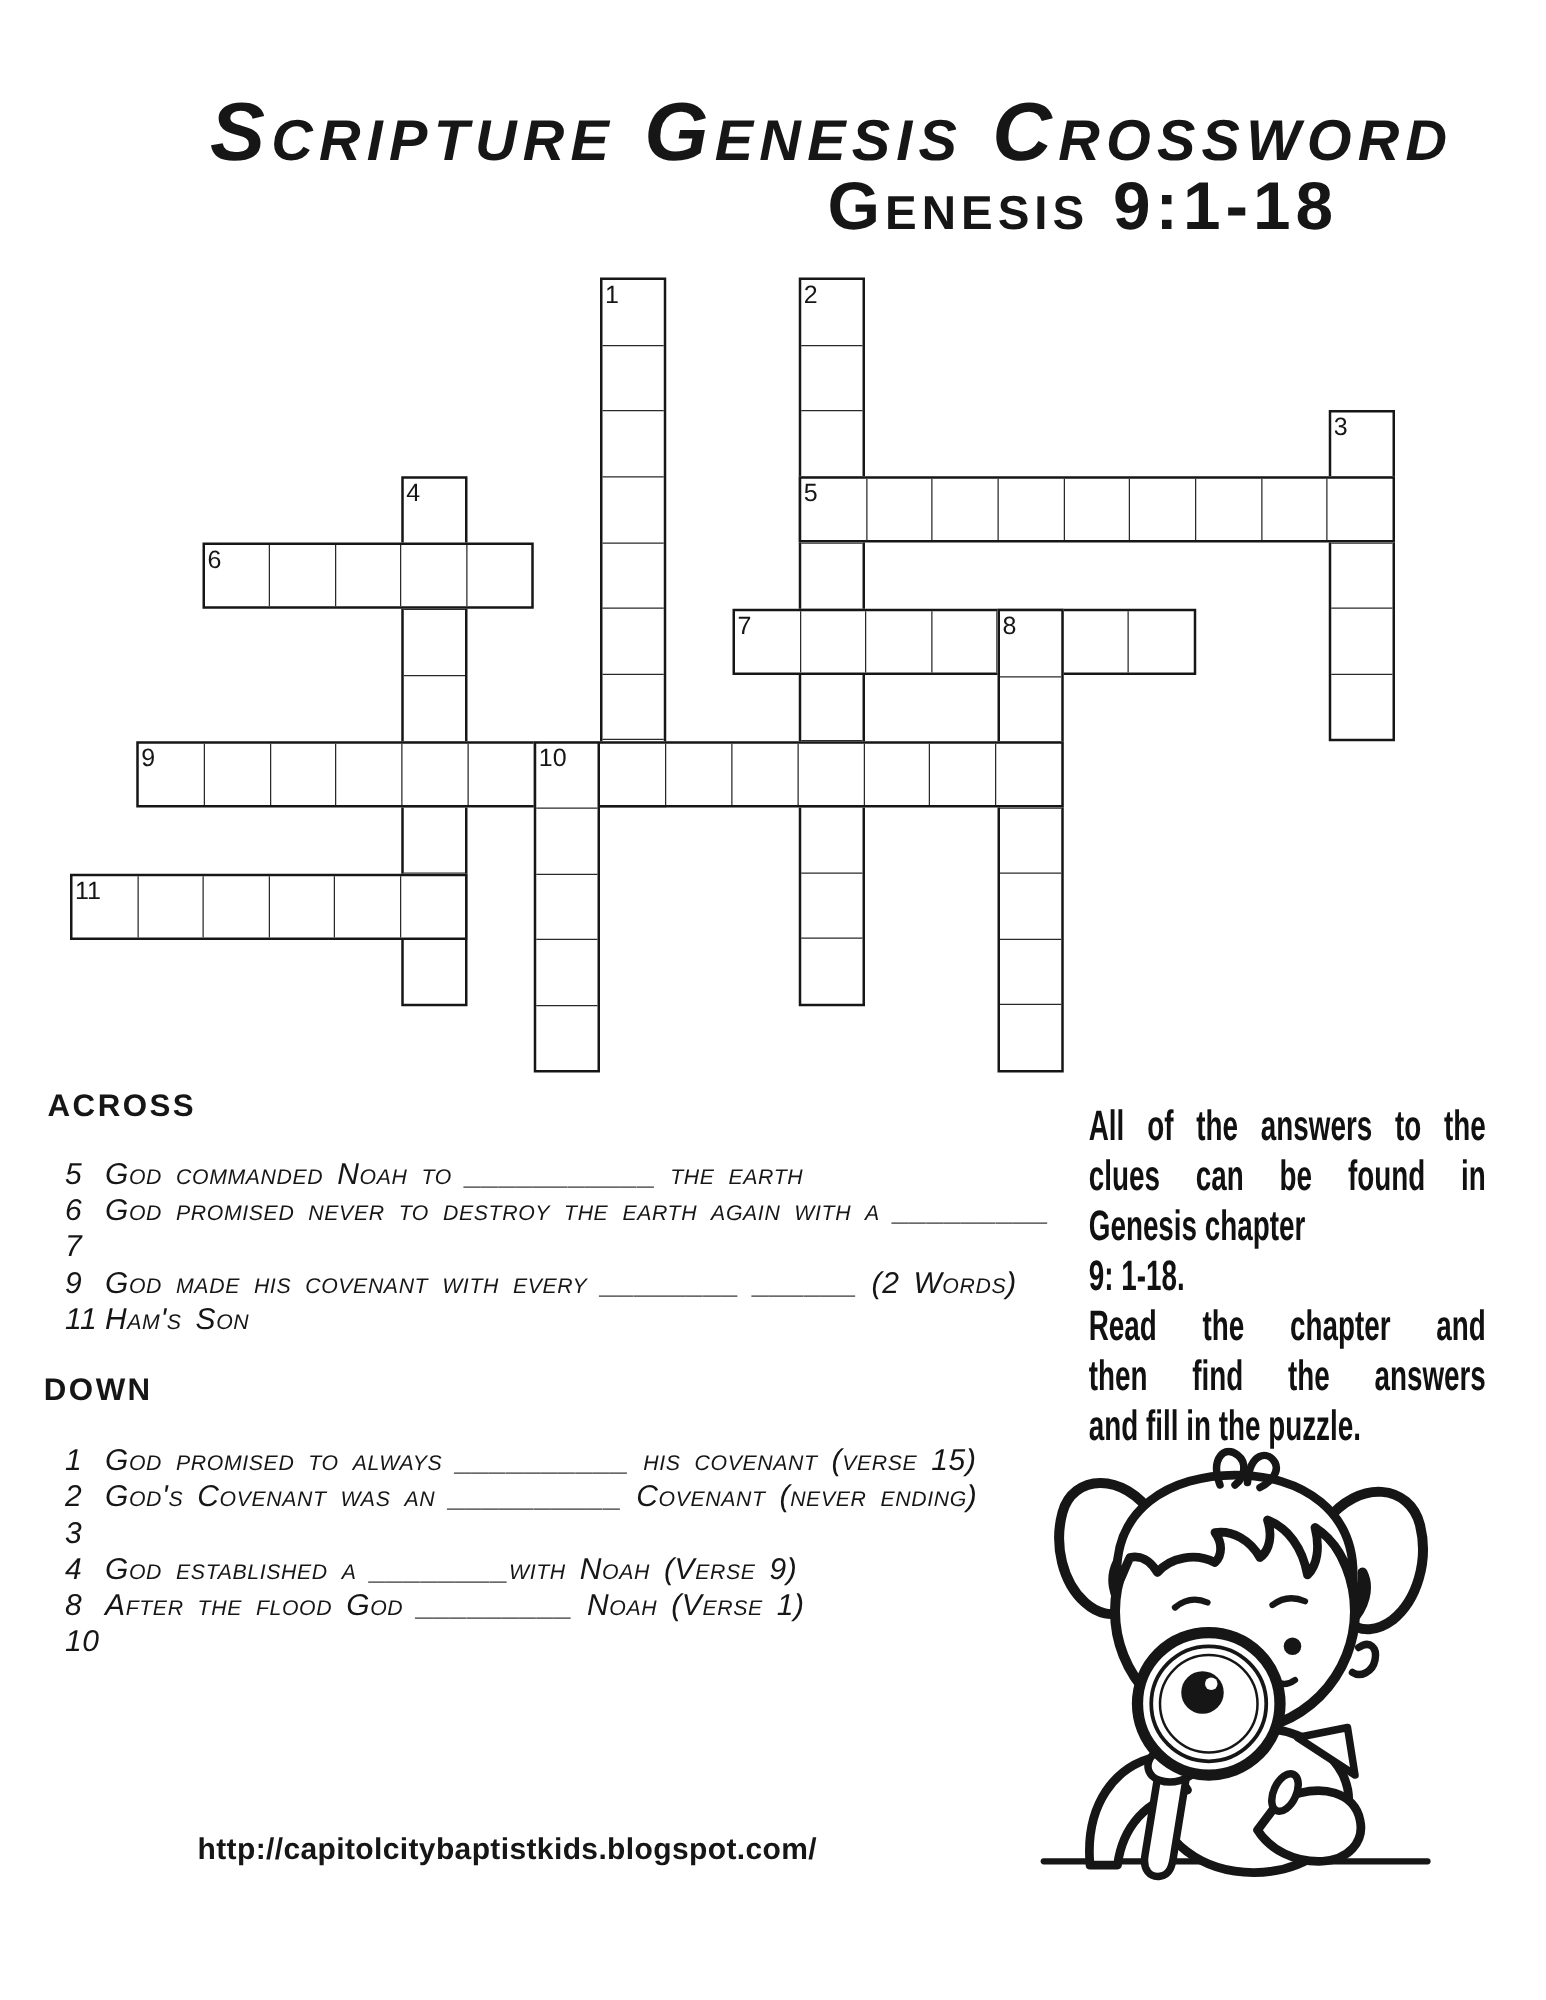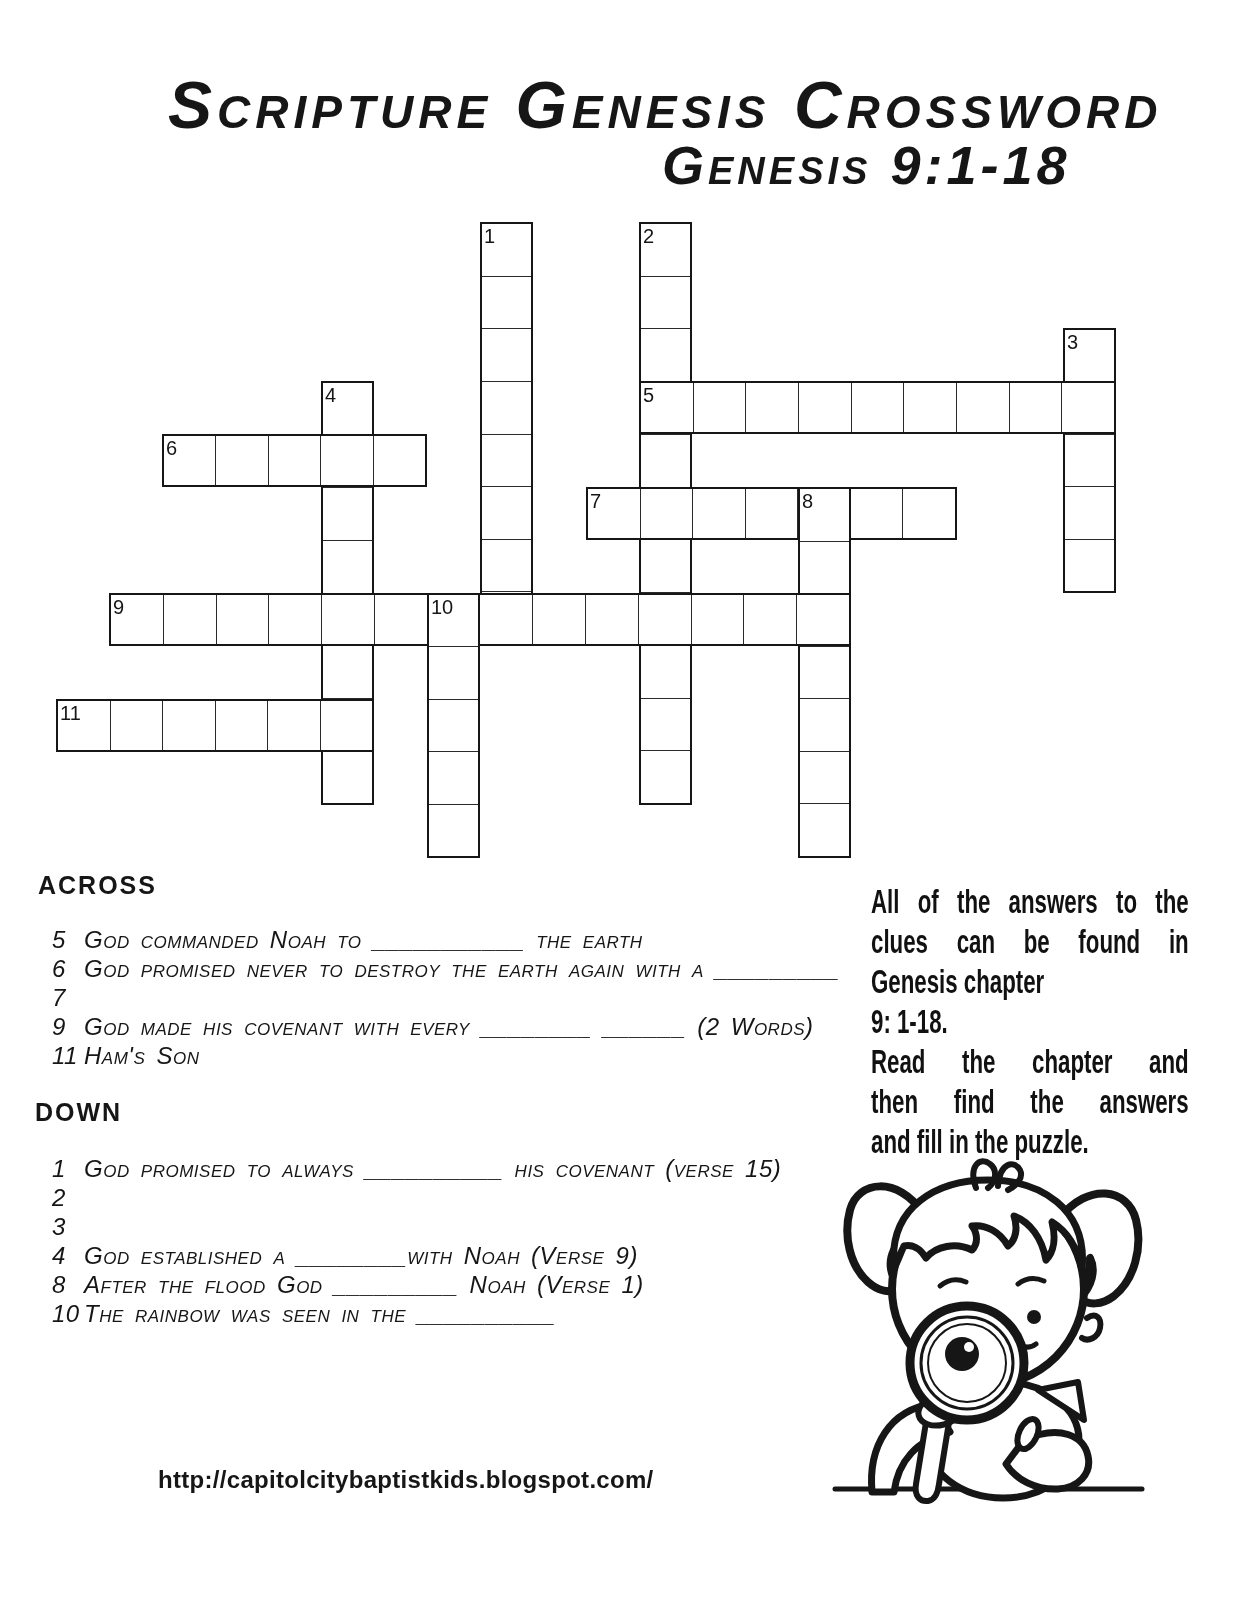--- a/index.html
+++ b/index.html
@@ -8,21 +8,21 @@
     font-family:"Liberation Sans", sans-serif;color:#161616;overflow:hidden;
   }
   
   .page-title{
     position:absolute;left:168px;top:72px;width:1000px;
     font-size:66px;line-height:1;font-weight:bold;font-style:italic;
     font-variant:small-caps;letter-spacing:5px;white-space:nowrap;
   }
   .page-subtitle{
     position:absolute;left:662px;top:138px;width:520px;
-    font-size:54px;line-height:1;font-weight:bold;font-style:italic;
+    font-size:54px;line-height:1;font-weight:bold;
     font-variant:small-caps;letter-spacing:4px;white-space:nowrap;
   }
   
   #grid{position:absolute;left:56px;top:222px;width:1060px;height:636px;}
   .word-box{position:absolute;display:flex;background:#fff;border:2.5px solid #161616;box-sizing:border-box;}
   .word-box.across{flex-direction:row;}
   .word-box.down{flex-direction:column;}
   .cell{flex:1;background:transparent;}
   .word-box.across .cell.sep{border-left:1.6px solid #2a2a2a;}
   .word-box.down .cell.sep{border-top:1.6px solid #2a2a2a;}
@@ -212,35 +212,35 @@
 </div>
 
 <div class="section-heading" style="left:35px;top:1100px;">DOWN</div>
 <div class="clue-list" style="top:1154px;">
   <div class="clue-row">
     <span class="clue-num">1</span>
     <span class="clue-text">God promised to always __________ his covenant (verse 15)</span>
   </div>
   <div class="clue-row">
     <span class="clue-num">2</span>
+    <span class="clue-text">God's Covenant was an __________ Covenant (never ending)</span>
   </div>
   <div class="clue-row">
     <span class="clue-num">3</span>
   </div>
   <div class="clue-row">
     <span class="clue-num">4</span>
     <span class="clue-text">God established a ________with Noah (Verse 9)</span>
   </div>
   <div class="clue-row">
     <span class="clue-num">8</span>
     <span class="clue-text">After the flood God _________ Noah (Verse 1)</span>
   </div>
   <div class="clue-row">
     <span class="clue-num">10</span>
-    <span class="clue-text">The rainbow was seen in the __________</span>
   </div>
 </div>
 
 <div class="note-block">
   <div class="note-line jline">All of the answers to the</div>
   <div class="note-line jline">clues can be found in</div>
   <div class="note-line">Genesis chapter</div>
   <div class="note-line">9: 1-18.</div>
   <div class="note-line jline">Read the chapter and</div>
   <div class="note-line jline">then find the answers</div>

